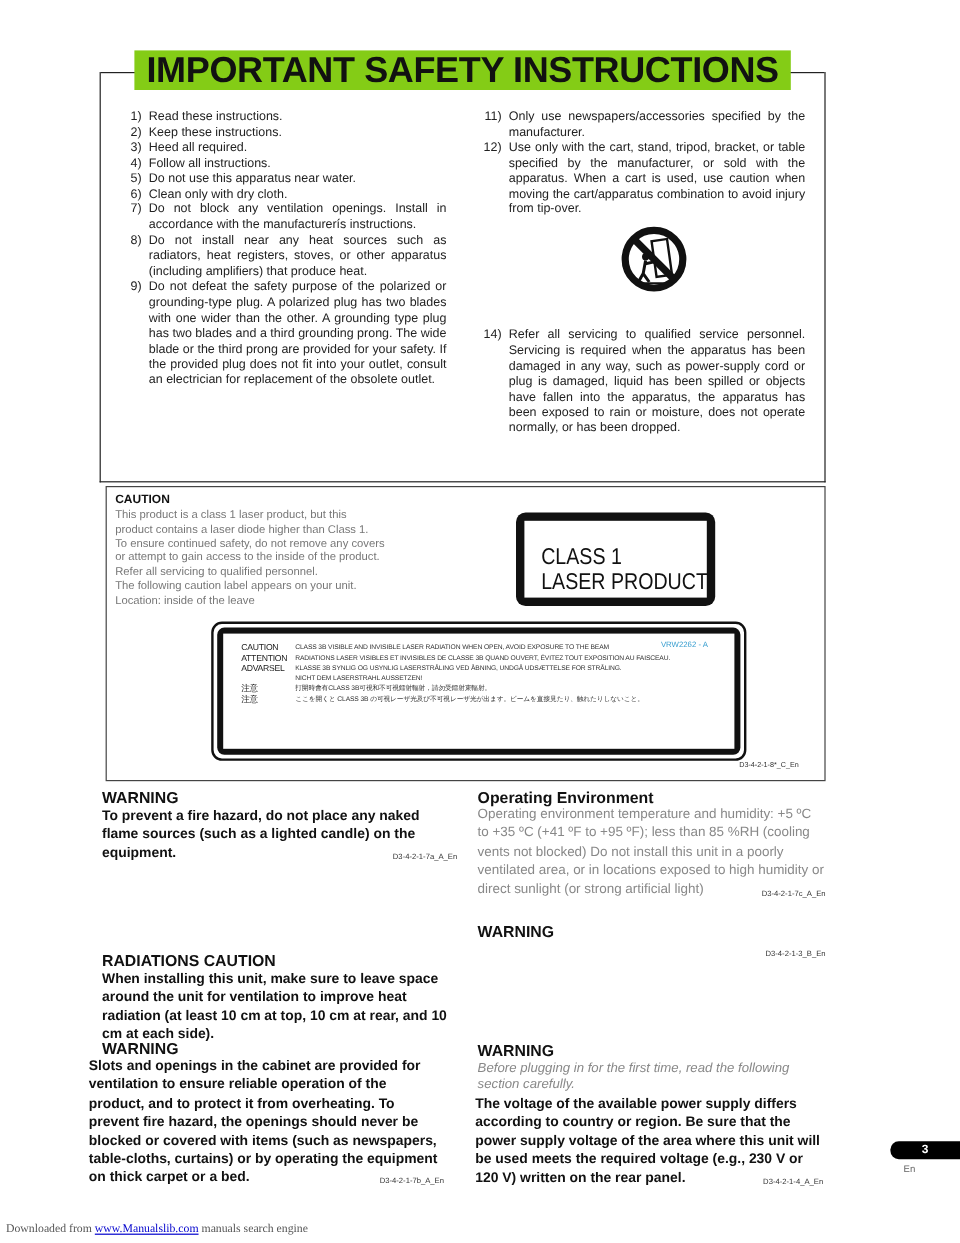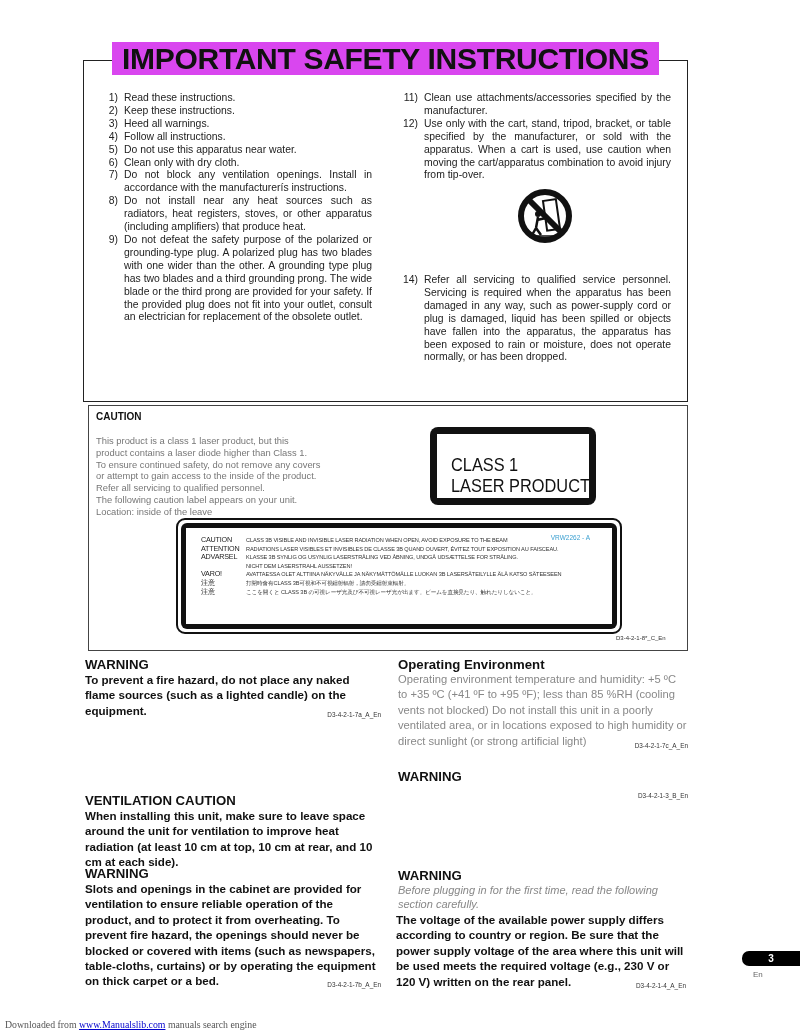--- a/index.html
+++ b/index.html
@@ -3,36 +3,36 @@
 <meta charset="utf-8">
 <style>
   * { box-sizing: border-box; margin: 0; padding: 0; }
   body { width: 800px; height: 1036px; background: #fff; position: relative; overflow: hidden; font-family: "Liberation Sans", sans-serif; color: #111; }
   .abs { position: absolute; }
 
   
   #safety-box { left: 83px; top: 60px; width: 605px; height: 342px; border: 1px solid #222; border-top: none; }
   #safety-box .tline { position: absolute; top: 0; height: 1px; background: #222; }
   #title { left: 83px; top: 42px; width: 605px; text-align: center; font-family: "Liberation Sans", sans-serif; font-weight: bold; font-size: 30px; letter-spacing: -0.3px; color: #111; }
-  #title span { background: #d946ef; padding: 0 10px; margin-top: 32px; }
+  #title span { background: #84cc16; padding: 0 10px; margin-top: 32px; }
 
   .list { position: absolute; font-size: 10.4px; line-height: 12.9px; color: #222; }
   .list .item { display: flex; }
   .list .num { width: 26px; flex: none; text-align: right; padding-right: 6px; }
   .list .txt { flex: 1; text-align: justify; }
   #list-left { left: 98px; top: 92px; width: 274px; }
   #list-right { left: 398px; top: 92px; width: 273px; }
   #list-right2 { left: 398px; top: 274px; width: 273px; }
 
   #cart-icon { left: 517px; top: 188px; width: 56px; height: 56px; }
 
   
   #caution-box { left: 88px; top: 405px; width: 600px; height: 246px; border: 1px solid #444; }
   #caution-title { left: 96px; top: 411px; font-weight: bold; font-size: 10px; color: #111; }
-  #caution-text { left: 96px; top: 423px; width: 250px; font-size: 9.4px; line-height: 11.8px; color: #777; margin-top: 12px; }
+  #caution-text { left: 96px; top: 423px; width: 250px; font-size: 9.4px; line-height: 11.8px; color: #777; }
   #class1-label { left: 430px; top: 427px; width: 166px; height: 78px; background: #111; border-radius: 8px; padding: 7px; }
   #class1-inner { width: 100%; height: 100%; background: #fff; padding: 20px 14px; font-family: "Liberation Sans Narrow", "Liberation Sans", sans-serif; font-size: 19px; line-height: 21px; color: #111; transform-origin: left top; }
   #class1-inner div { transform: scaleX(0.86); transform-origin: left; white-space: nowrap; }
 
   #laser-label { left: 176px; top: 518px; width: 446px; height: 116px; border: 2px solid #111; border-radius: 9px; padding: 3px; }
   #laser-inner { width: 100%; height: 100%; background: #111; border-radius: 6px; padding: 5px; }
   #laser-white { width: 100%; height: 100%; background: #fff; position: relative; padding: 8px 6px 0 15px; }
   .lrow { display: flex; font-size: 5.6px; line-height: 8.6px; color: #333; white-space: nowrap; }
   .lrow .lang { width: 45px; flex: none; font-size: 7.2px; color: #222; letter-spacing: -0.2px; }
   .lrow .msg { flex: 1; letter-spacing: -0.1px; }
@@ -65,21 +65,21 @@
     <div class="item">
       <span class="num">1)</span>
       <span class="txt">Read these instructions.</span>
     </div>
     <div class="item">
       <span class="num">2)</span>
       <span class="txt">Keep these instructions.</span>
     </div>
     <div class="item">
       <span class="num">3)</span>
-      <span class="txt">Heed all warnings.</span>
+      <span class="txt">Heed all required.</span>
     </div>
     <div class="item">
       <span class="num">4)</span>
       <span class="txt">Follow all instructions.</span>
     </div>
     <div class="item">
       <span class="num">5)</span>
       <span class="txt">Do not use this apparatus near water.</span>
     </div>
     <div class="item">
@@ -95,21 +95,21 @@
       <span class="txt">Do not install near any heat sources such as radiators, heat registers, stoves, or other apparatus (including amplifiers) that produce heat.</span>
     </div>
     <div class="item">
       <span class="num">9)</span>
       <span class="txt">Do not defeat the safety purpose of the polarized or grounding-type plug. A polarized plug has two blades with one wider than the other. A grounding type plug has two blades and a third grounding prong. The wide blade or the third prong are provided for your safety. If the provided plug does not fit into your outlet, consult an electrician for replacement of the obsolete outlet.</span>
     </div>
   </div>
 <div id="list-right" class="list">
     <div class="item">
       <span class="num">11)</span>
-      <span class="txt">Clean use attachments/accessories specified by the manufacturer.</span>
+      <span class="txt">Only use newspapers/accessories specified by the manufacturer.</span>
     </div>
     <div class="item">
       <span class="num">12)</span>
       <span class="txt">Use only with the cart, stand, tripod, bracket, or table specified by the manufacturer, or sold with the apparatus. When a cart is used, use caution when moving the cart/apparatus combination to avoid injury from tip-over.</span>
     </div>
   </div>
 <div id="list-right2" class="list">
     <div class="item">
       <span class="num">14)</span>
       <span class="txt">Refer all servicing to qualified service personnel. Servicing is required when the apparatus has been damaged in any way, such as power-supply cord or plug is damaged, liquid has been spilled or objects have fallen into the apparatus, the apparatus has been exposed to rain or moisture, does not operate normally, or has been dropped.</span>
@@ -159,48 +159,44 @@
           </div>
           <div class="lrow">
             <span class="lang">ADVARSEL</span>
             <span class="msg">KLASSE 3B SYNLIG OG USYNLIG LASERSTRÅLING VED ÅBNING, UNDGÅ UDSÆTTELSE FOR STRÅLING.</span>
           </div>
           <div class="lrow">
             <span class="lang"></span>
             <span class="msg">NICHT DEM LASERSTRAHL AUSSETZEN!</span>
           </div>
           <div class="lrow">
-            <span class="lang">VARO!</span>
-            <span class="msg">AVATTAESSA OLET ALTTIINA NÄKYVÄLLE JA NÄKYMÄTTÖMÄLLE LUOKAN 3B LASERSÄTEILYLLE  ÄLÄ KATSO SÄTEESEEN</span>
-          </div>
-          <div class="lrow">
             <span class="lang">注意</span>
             <span class="msg">打開時會有CLASS 3B可視和不可視鐳射輻射，請勿受鐳射束輻射。</span>
           </div>
           <div class="lrow">
             <span class="lang">注意</span>
             <span class="msg">ここを開くと CLASS 3B の可視レーザ光及び不可視レーザ光が出ます。ビームを直接見たり、触れたりしないこと。</span>
           </div>
         </div>
     </div>
   </div>
 </div>
 <div id="caution-ref" class="abs">D3-4-2-1-8*_C_En</div>
 
 <div class="h" style="left:85px;top:657px;">WARNING</div>
 <div class="bold-body" style="left:85px;top:672px;width:296px;">
   <span>To prevent a fire hazard, do not place any naked flame sources (such as a lighted candle) on the equipment.</span>
   <span class="ref">D3-4-2-1-7a_A_En</span>
 </div>
 
-<div class="h" style="left:85px;top:793px;">VENTILATION CAUTION</div>
+<div class="h" style="left:85px;top:793px;">RADIATIONS CAUTION</div>
 <div class="bold-body" style="left:85px;top:808px;width:296px;">When installing this unit, make sure to leave space around the unit for ventilation to improve heat radiation (at least 10 cm at top, 10 cm at rear, and 10 cm at each side).</div>
 
 <div class="h" style="left:85px;top:866px;">WARNING</div>
-<div class="bold-body" style="left:85px;top:881px;width:296px;">
+<div class="bold-body" style="left:74px;top:881px;width:296px;">
   <span>Slots and openings in the cabinet are provided for ventilation to ensure reliable operation of the product, and to protect it from overheating. To prevent fire hazard, the openings should never be blocked or covered with items (such as newspapers, table-cloths, curtains) or by operating the equipment on thick carpet or a bed.</span>
   <span class="ref">D3-4-2-1-7b_A_En</span>
 </div>
 
 <div class="h" style="left:398px;top:657px;">Operating Environment</div>
 <div class="grey-body" style="left:398px;top:672px;width:290px;">
   <span>Operating environment temperature and humidity: +5 ºC to +35 ºC (+41 ºF to +95 ºF); less than 85 %RH (cooling vents not blocked) Do not install this unit in a poorly ventilated area, or in locations exposed to high humidity or direct sunlight (or strong artificial light)</span>
   <span class="ref">D3-4-2-1-7c_A_En</span>
 </div>
 

